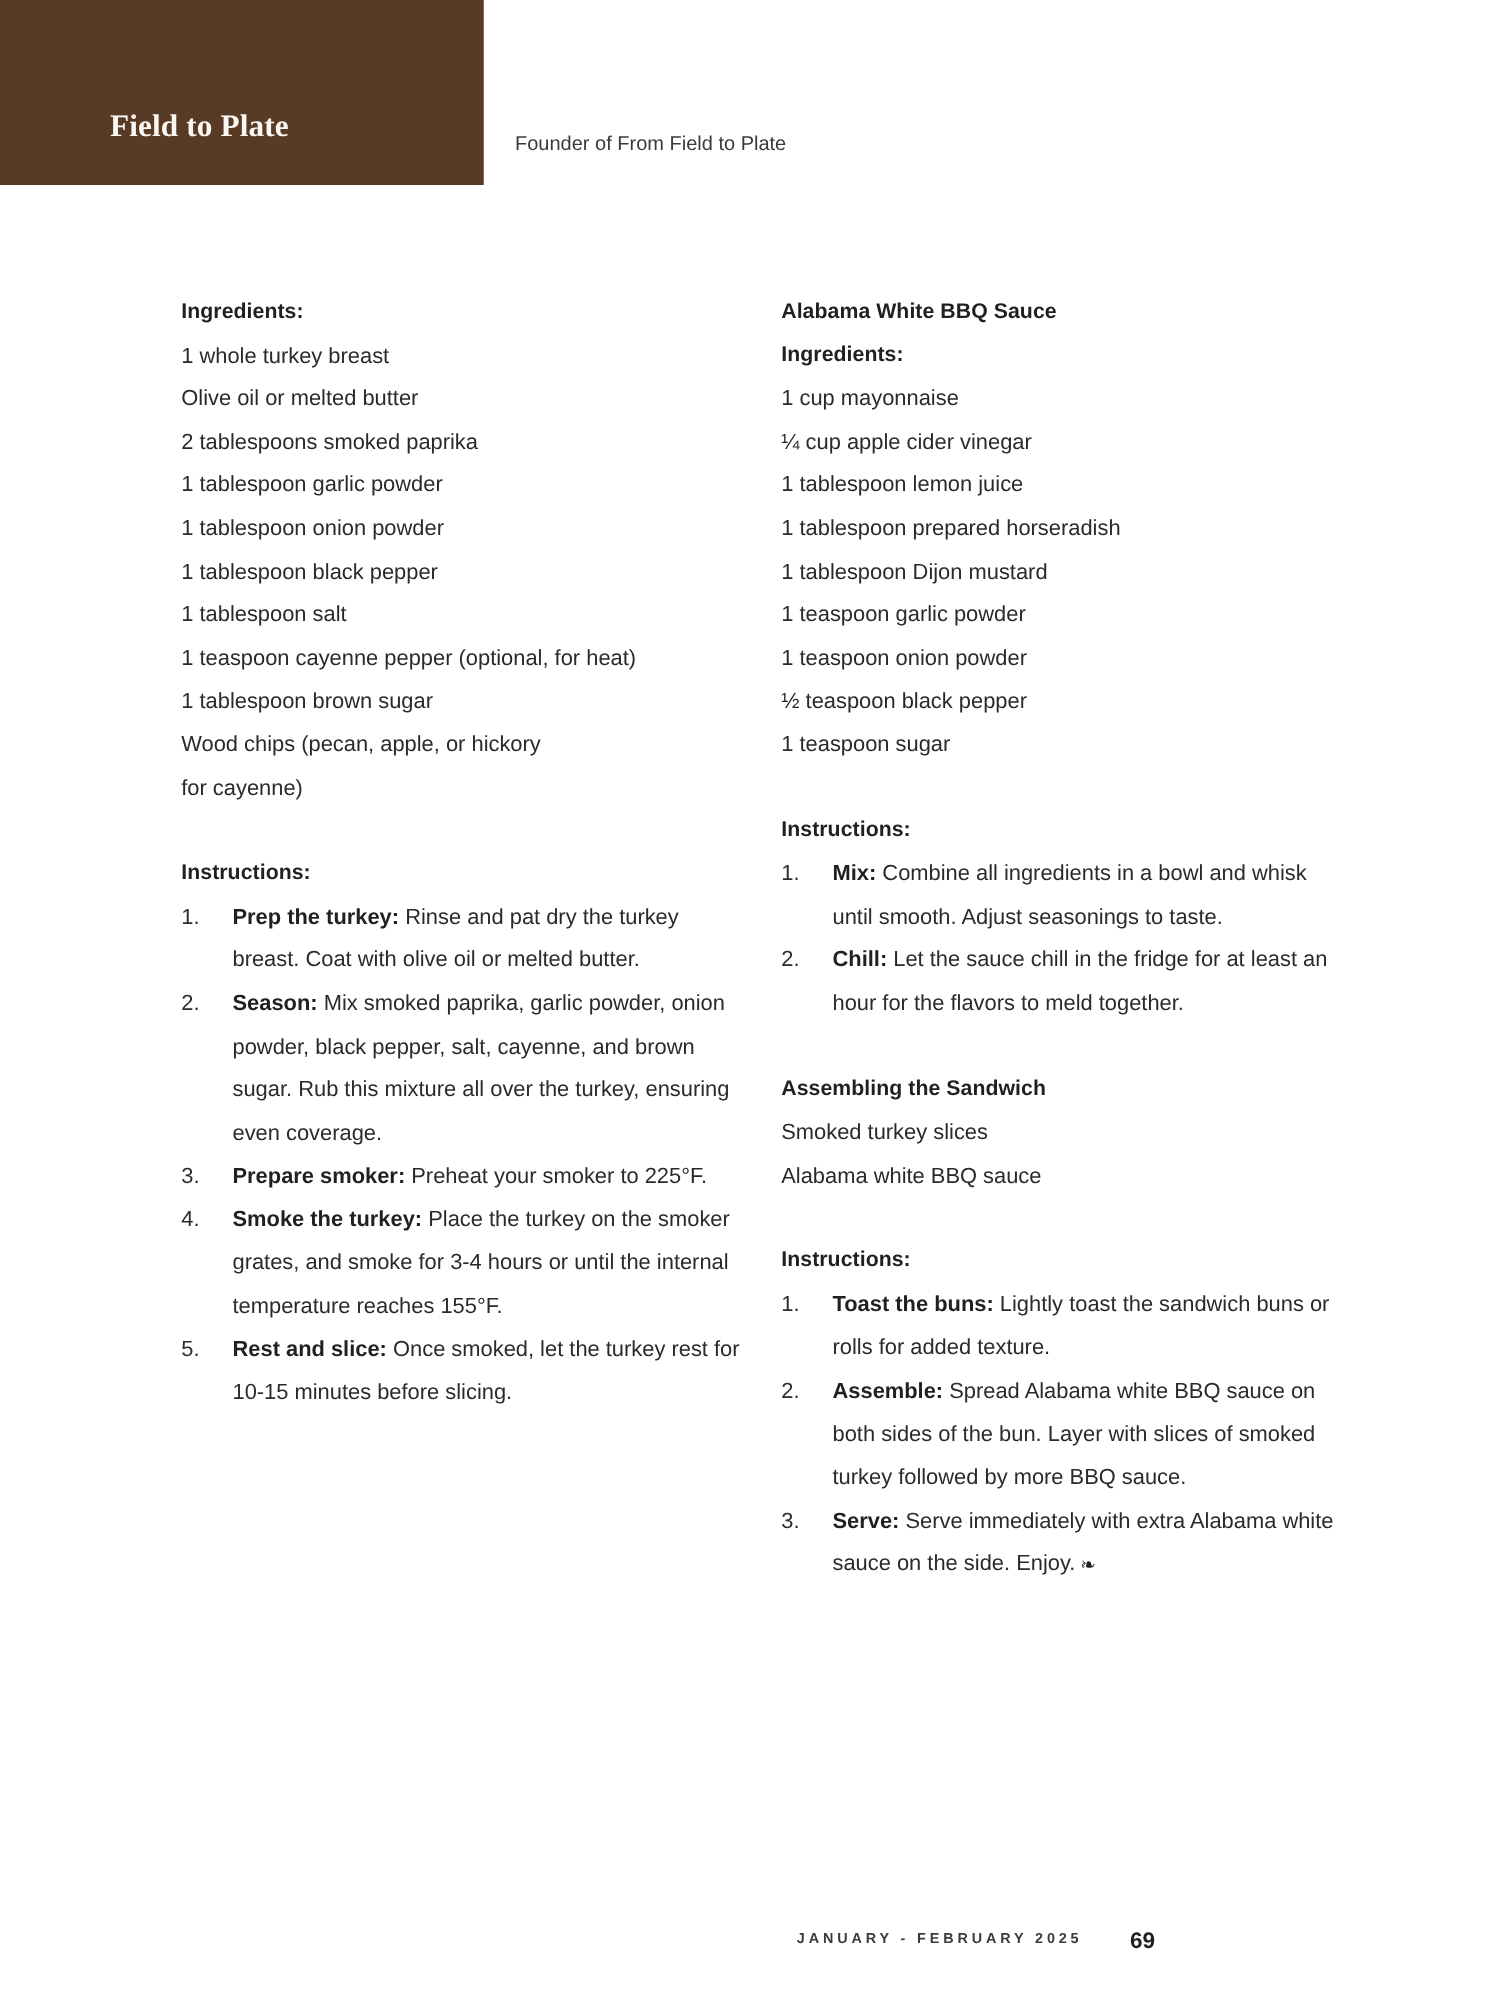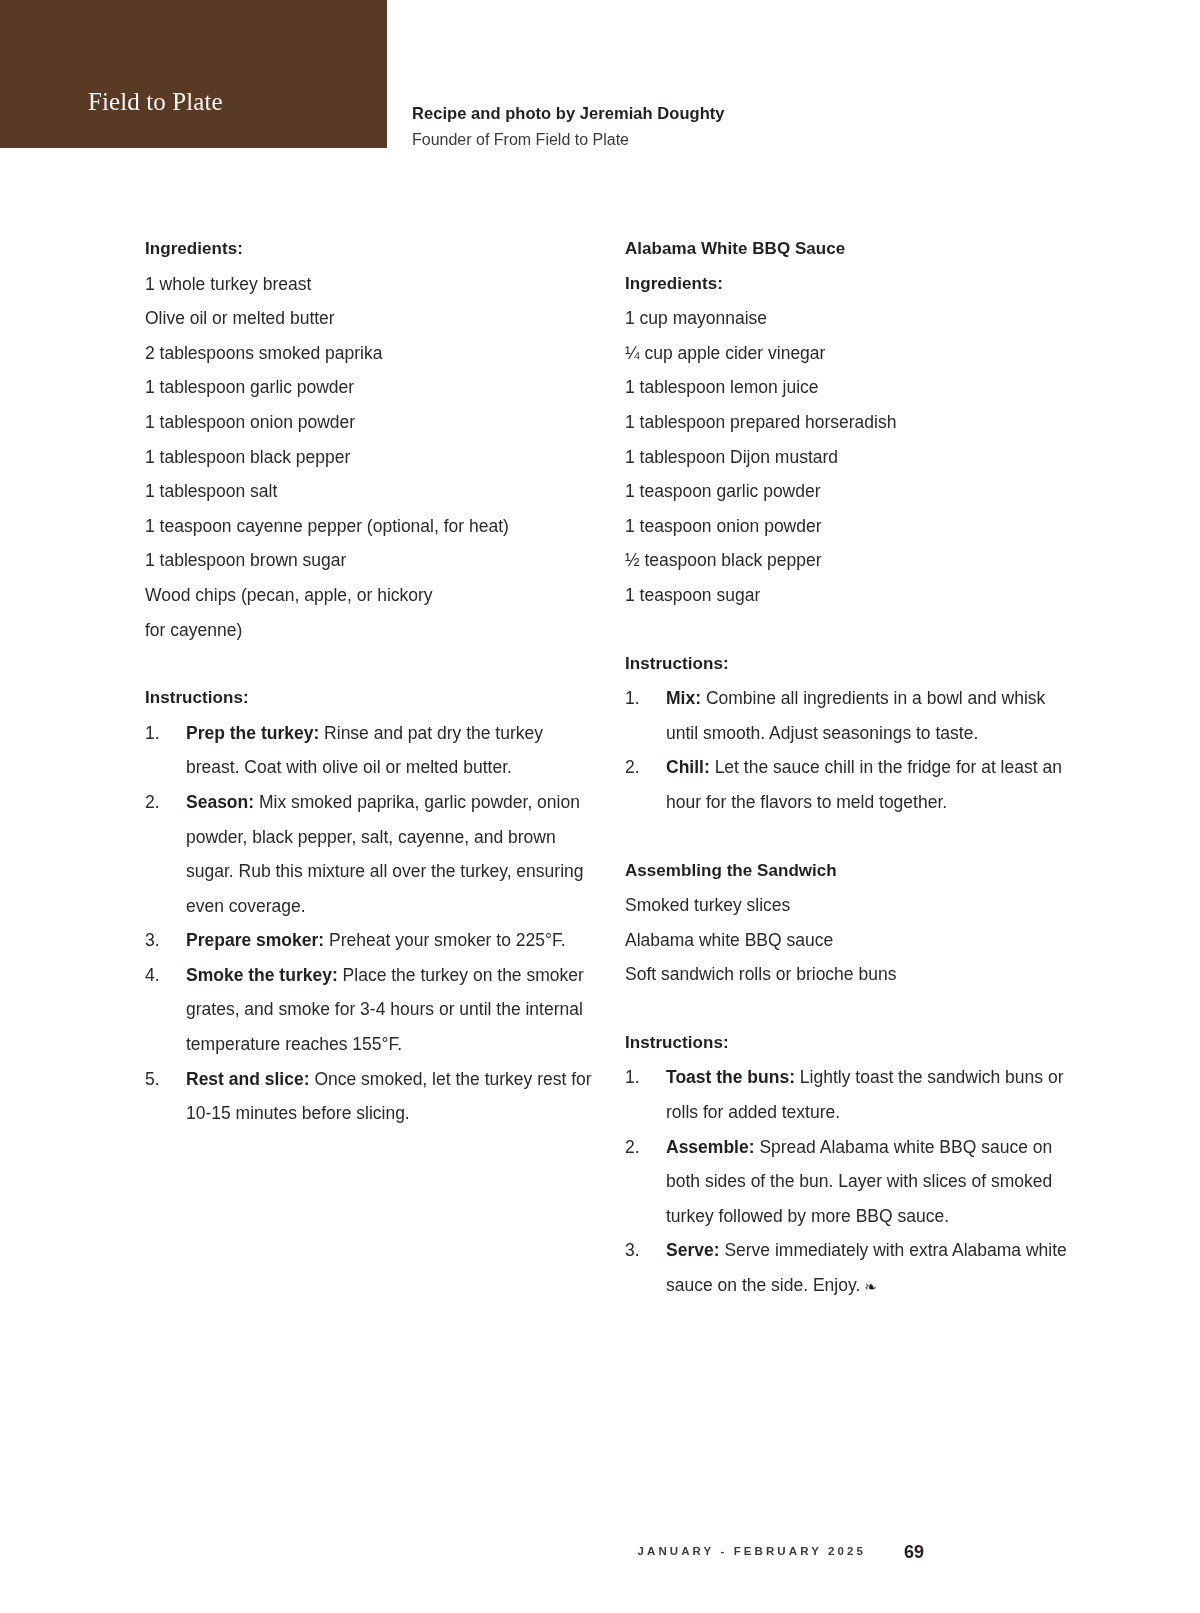--- a/index.html
+++ b/index.html
@@ -23,21 +23,21 @@
     top: 0;
     width: 387px;
     height: 148px;
     background: #593a24;
   }
   .header-band-title {
     position: absolute;
     left: 88px;
     top: 88px;
     font-family: "Liberation Serif", serif;
-    font-weight: normal;
+    font-weight: bold;
     font-size: 25px;
     color: #fbf7f2;
     letter-spacing: 0.1px;
     white-space: nowrap;
   }
   .byline {
     position: absolute;
     left: 412px;
     top: 101px;
     width: 520px;
@@ -152,21 +152,20 @@
     color: #231f20;
   }
 </style>
 </head>
 <body>
 
 <div class="header-band"></div>
 <div class="header-band-title">Field to Plate</div>
 
 <div class="byline">
-  <div class="byline-main">Recipe and photo by Jeremiah Doughty</div>
   <div class="byline-sub">Founder of From Field to Plate</div>
 </div>
 
 <div class="columns">
 
   <div class="col col-left">
 
     <div class="sec-title">Ingredients:</div>
 
     <div>
@@ -243,21 +242,20 @@
       </li>
     </ol>
 
     <div class="gap-block"></div>
 
     <div class="sec-title">Assembling the Sandwich</div>
 
     <div>
       <div class="plain-line">Smoked turkey slices</div>
       <div class="plain-line">Alabama white BBQ sauce</div>
-      <div class="plain-line">Soft sandwich rolls or brioche buns</div>
     </div>
 
     <div class="gap-block"></div>
 
     <div class="sec-title">Instructions:</div>
 
     <ol class="steps">
       <li>
         <span class="step-lead">Toast the buns:</span>
         <span>Lightly toast the sandwich buns or rolls for added texture.</span>

